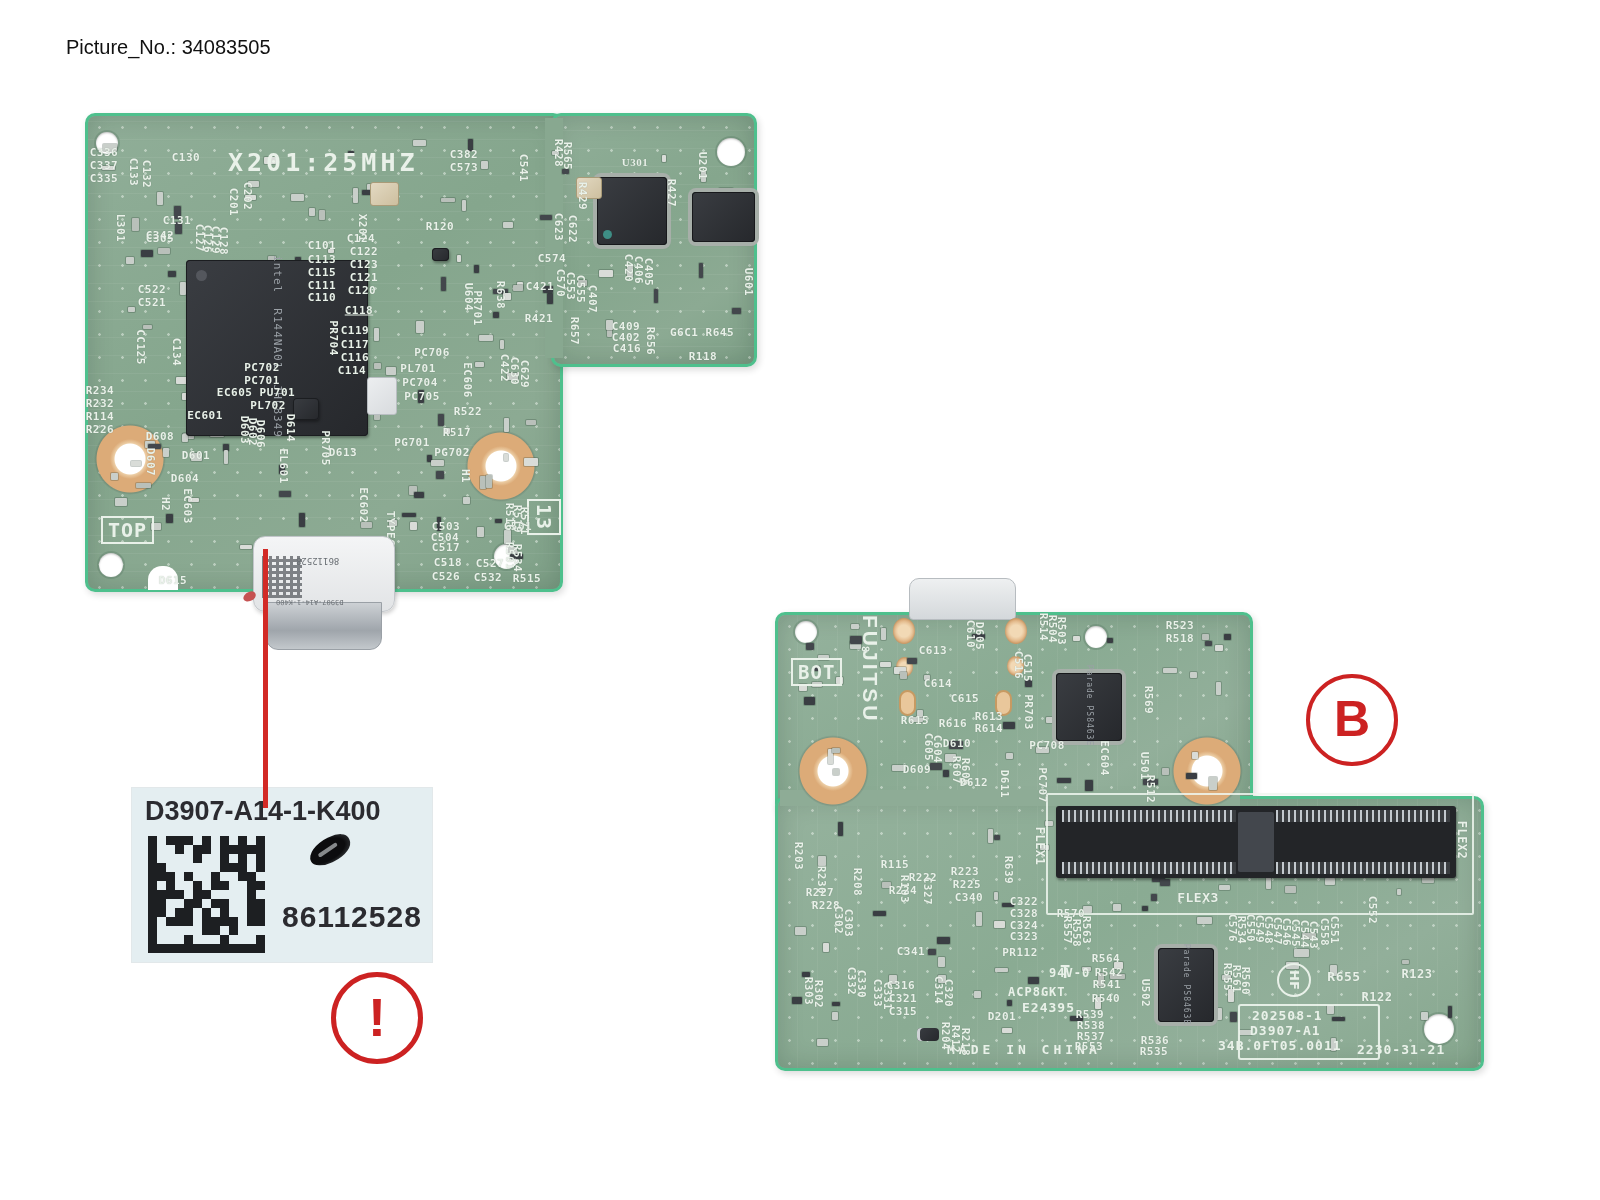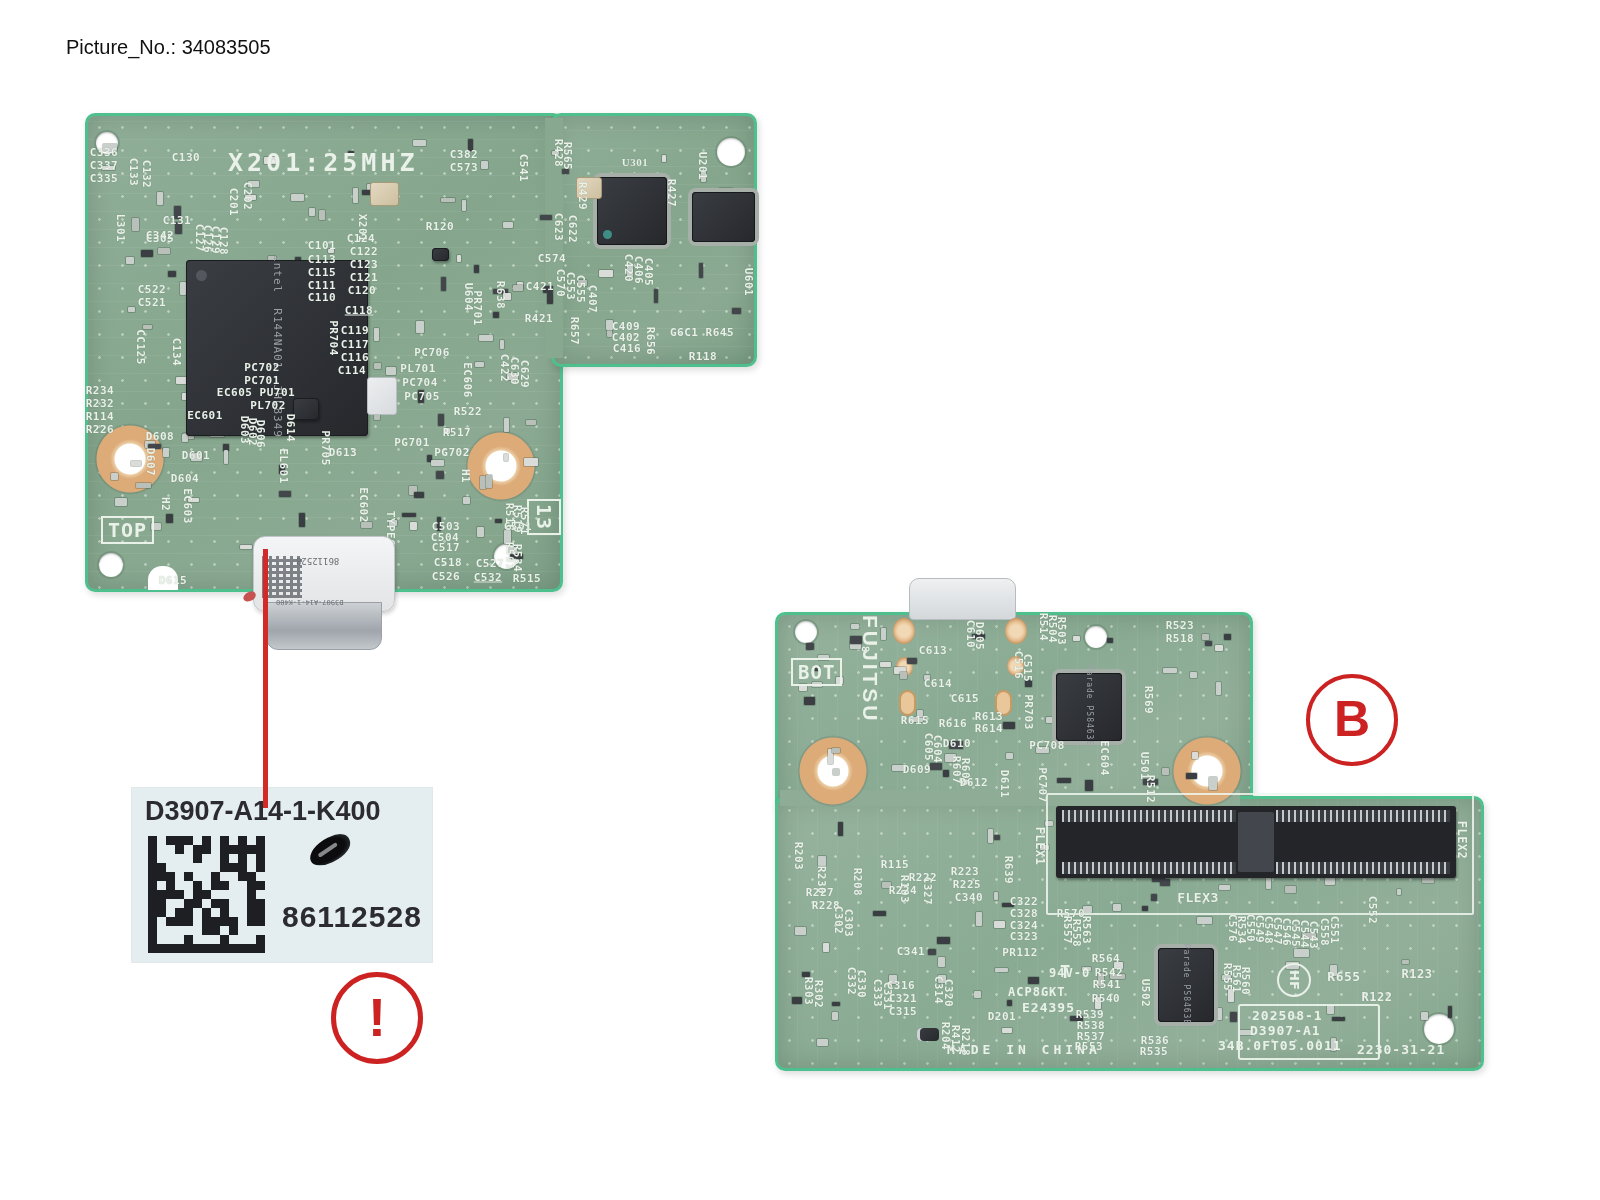--- a/index.html
+++ b/index.html
@@ -293,21 +293,21 @@
       <span class="silk" style="left: 412px; top: 442px;">PG701</span>
       <span class="silk" style="left: 452px; top: 452px;">PG702</span>
       <span class="silk v" style="left: 465px; top: 476px;">H1</span>
       <span class="silk v" style="left: 390px; top: 532px;">TYPEC1</span>
       <span class="silk" style="left: 446px; top: 526px;">C503</span>
       <span class="silk" style="left: 445px; top: 537px;">C504</span>
       <span class="silk" style="left: 446px; top: 547px;">C517</span>
       <span class="silk" style="left: 448px; top: 562px;">C518</span>
       <span class="silk" style="left: 490px; top: 563px;">C527</span>
       <span class="silk" style="left: 446px; top: 576px;">C526</span>
-      <span class="silk" style="left: 488px; top: 577px; text-decoration: underline;">C532</span>
+      <span class="silk" style="left: 488px; top: 577px;">C532</span>
       <span class="silk" style="left: 527px; top: 578px;">R515</span>
       <span class="silk" style="left: 518px; top: 526px;">C501</span>
       <span class="silk v" style="left: 509px; top: 517px;">R516</span>
       <span class="silk v" style="left: 509px; top: 556px;">R501</span>
       <span class="silk v" style="left: 517px; top: 519px;">R519</span>
       <span class="silk v" style="left: 517px; top: 558px;">R534</span>
       <span class="silk v" style="left: 524px; top: 521px;">R571</span>
       <span class="silk" style="left: 933px; top: 650px;">C613</span>
       <span class="silk v" style="left: 970px; top: 634px;">C610</span>
       <span class="silk v" style="left: 979px; top: 636px;">D605</span>

